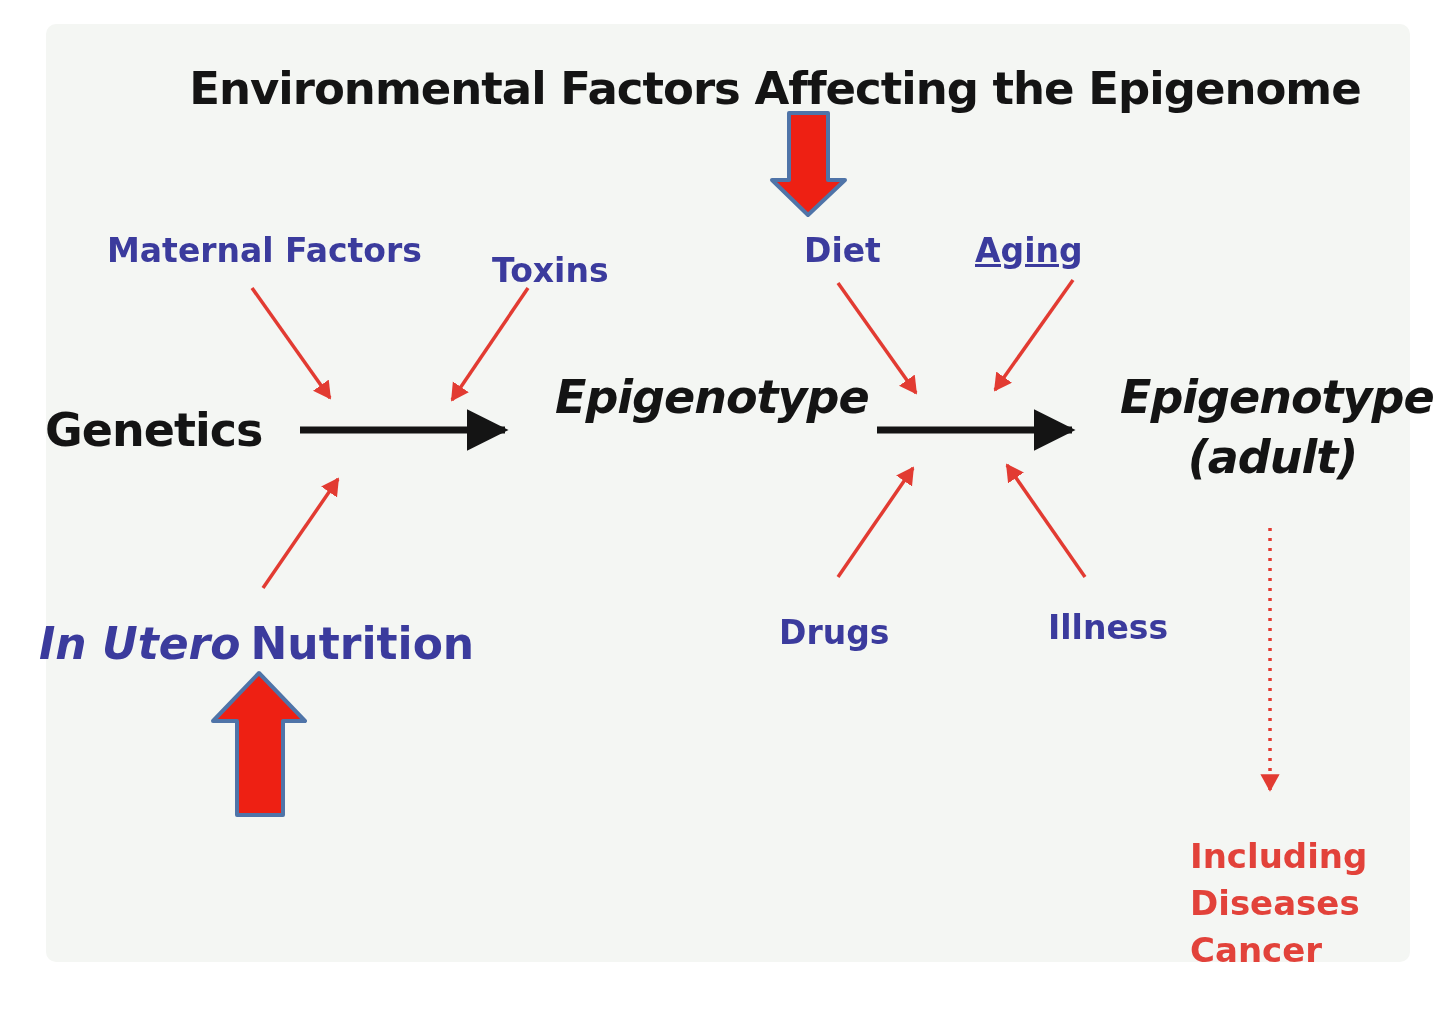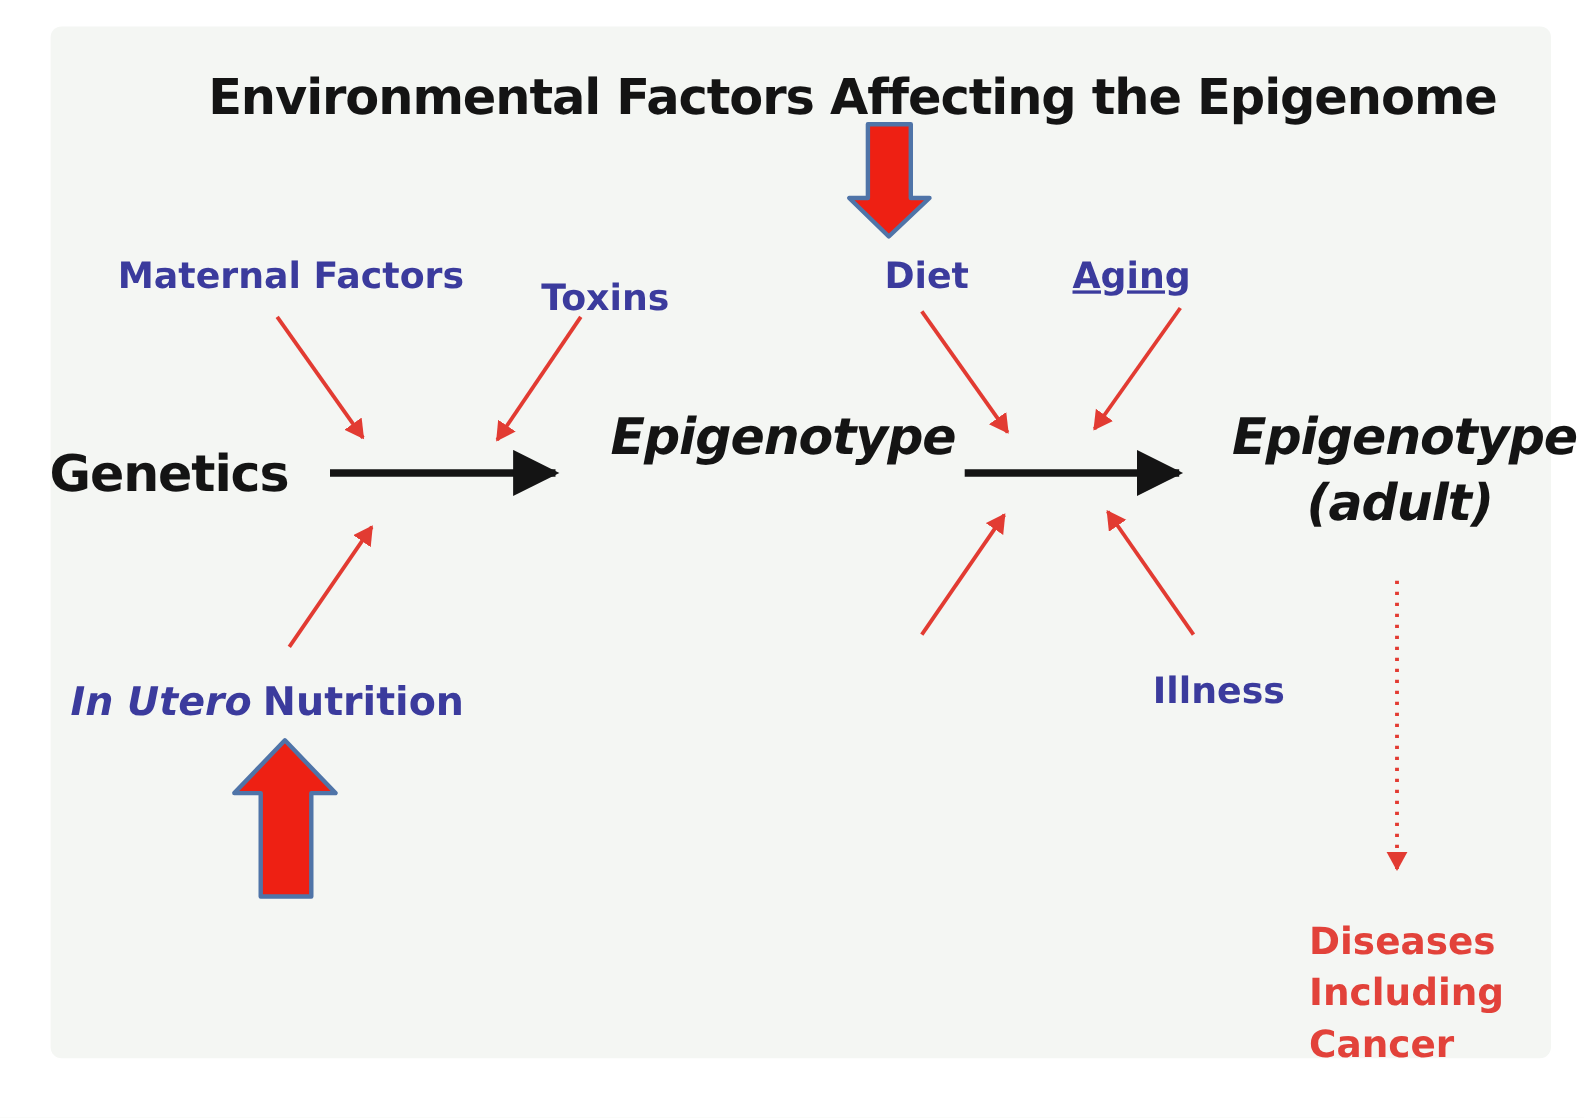--- a/index.html
+++ b/index.html
@@ -101,26 +101,27 @@
 
 <div class="abs node node-center" style="left:555px;top:368px;width:300px;">
   <div>Epigenotype</div>
 </div>
 
 <div class="abs node node-center" style="left:1120px;top:368px;width:305px;">
   <div>Epigenotype</div>
   <div>(adult)</div>
 </div>
 
-<div class="abs factor" style="left:64px;top:618px;font-size:36px;">
+<div class="abs factor" style="left:39px;top:618px;font-size:44px;">
   <span class="italic">In Utero</span><span class="sp"></span><span>Nutrition</span>
 </div>
 
 <div class="abs factor two-line" style="left:779px;top:608px;">
+  <div>Drugs</div>
 </div>
 
 <div class="abs factor" style="left:1048px;top:608px;">Illness</div>
 
 <div class="abs outcome" style="left:1190px;top:833px;">
+  <div>Including</div>
   <div>Diseases</div>
-  <div>Including</div>
   <div>Cancer</div>
 </div>
 
 </body></html>

